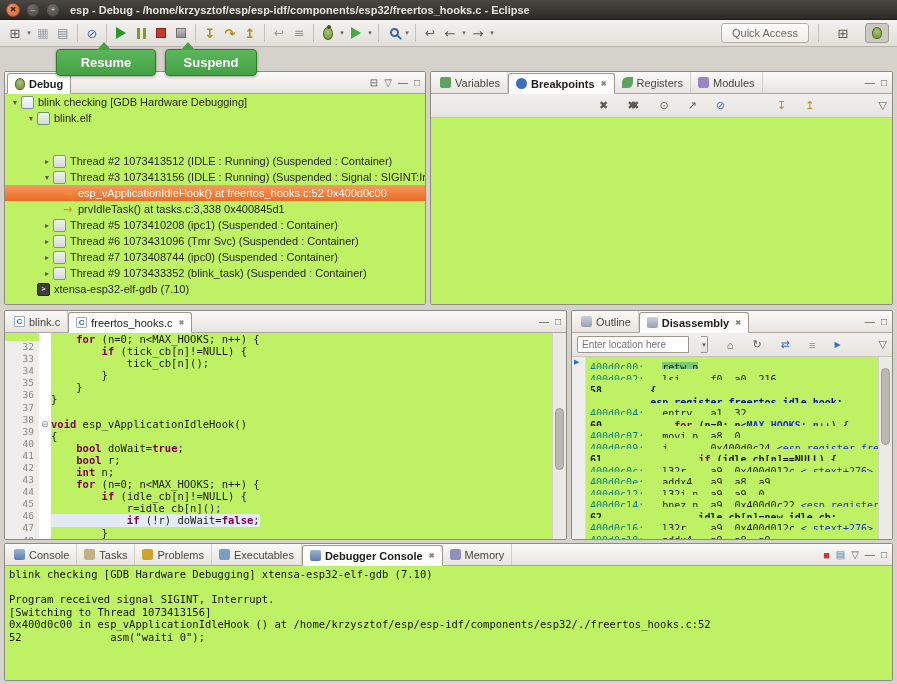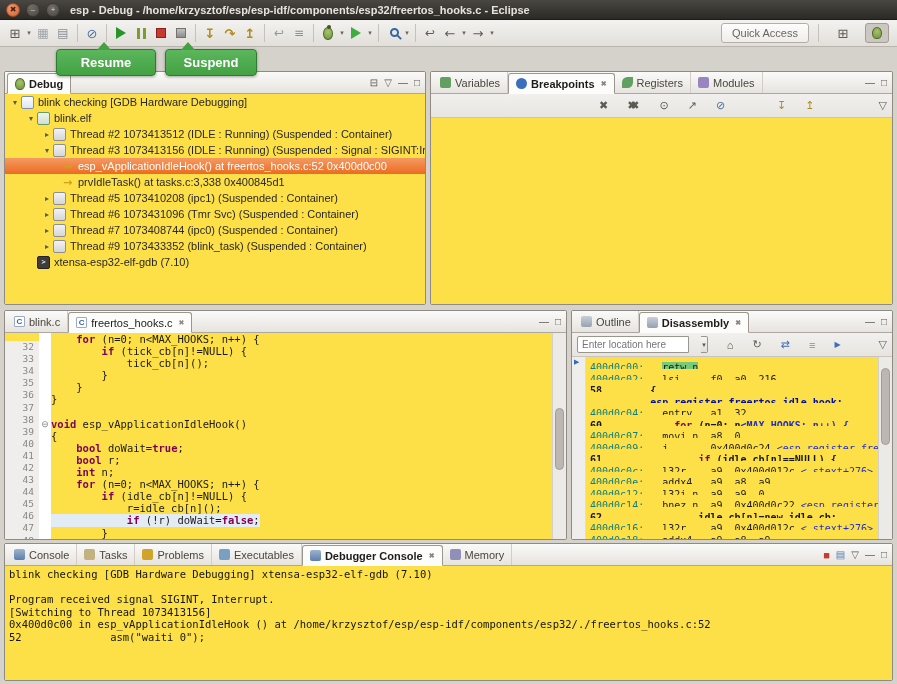--- a/index.html
+++ b/index.html
@@ -53,21 +53,21 @@
   .mi-problems{background:#d1a32a;}
   .mi-exec{background:#79a0c2;}
   .mi-memory{background:#8f8fb8;}
   .mi-vars{background:#62a062;}
   .mi-bp{background:#3a6fbf;border-radius:50%;}
   .mi-regs{background:#62a062;border-radius:50% 0 50% 0;}
   .mi-mods{background:#9a84c2;}
   .mi-outline{background:linear-gradient(#c8cfd8,#97a2b0);}
   .mi-cfile{background:#fff;border:1px solid #9aaac8;color:#3465a4;font:bold 8px/9px "Liberation Sans",sans-serif;text-align:center;border-radius:1px;}
   .i-bugsm{width:10px;height:12px;border-radius:50% 50% 46% 46%;background:radial-gradient(circle at 50% 35%,#a8c46a,#6f9140);border:1px solid #4f6b2a;flex:none;}
-  .content{background:#fde047;position:relative;overflow:hidden;}
+  .content{background:#bef264;position:relative;overflow:hidden;}
 
   
   .trow{height:16px;display:flex;align-items:center;font-size:11px;color:#2a2824;white-space:nowrap;overflow:hidden;}
   .exp{width:12px;flex:none;font-size:8px;color:#5a5650;display:inline-flex;justify-content:center;}
   .tico{width:13px;height:13px;margin-right:4px;flex:none;display:inline-flex;align-items:center;justify-content:center;border-radius:2px;}
   .i-launch{background:linear-gradient(#fdfdfd,#dce6f2);border:1px solid #7f8fa5;}
   .i-exe{background:linear-gradient(#eef4ee,#cfe0cf);border:1px solid #6a9a6a;}
   .i-thread{background:linear-gradient(#f2f2f2,#d6d6d6);border:1px solid #8f8f8f;}
   .i-frame{color:#d4a017;font:bold 11px/11px "DejaVu Sans",sans-serif;border:none;}
   .i-gdb{background:#3f3d3a;border:1px solid #26241f;color:#e8e8e8;font:bold 7px/7px "DejaVu Sans Mono",monospace;}
@@ -201,21 +201,21 @@
     <div class="trow" style="padding-left:4px;">
       <span class="exp gl" data-glyph="▾"></span>
       <span class="tico i-launch"></span>
       <span>blink checking [GDB Hardware Debugging]</span>
     </div>
     <div class="trow" style="padding-left:20px;">
       <span class="exp gl" data-glyph="▾"></span>
       <span class="tico i-exe"></span>
       <span>blink.elf</span>
     </div>
-    <div class="trow" style="padding-left:36px;">
+    <div class="trow" style="padding-left:36px;margin-top:27px;">
       <span class="exp gl" data-glyph="▸"></span>
       <span class="tico i-thread"></span>
       <span>Thread #2 1073413512 (IDLE : Running) (Suspended : Container)</span>
     </div>
     <div class="trow" style="padding-left:36px;">
       <span class="exp gl" data-glyph="▾"></span>
       <span class="tico i-thread"></span>
       <span>Thread #3 1073413156 (IDLE : Running) (Suspended : Signal : SIGINT:Interrupt)</span>
     </div>
     <div class="trow sel" style="padding-left:44px;">

